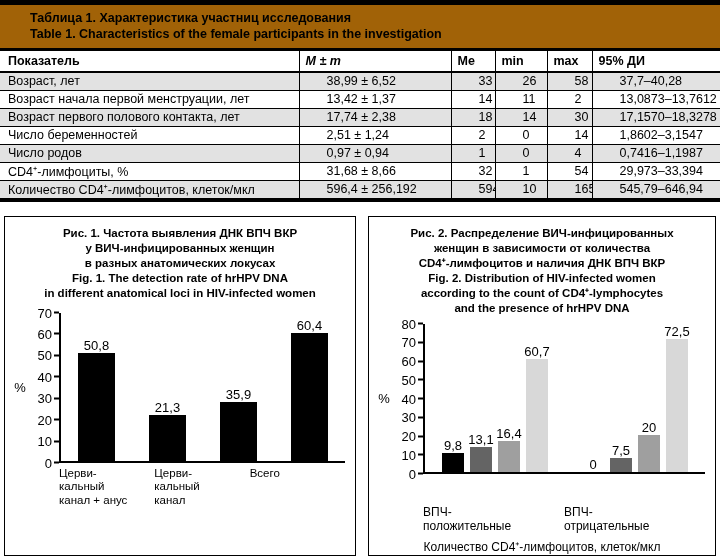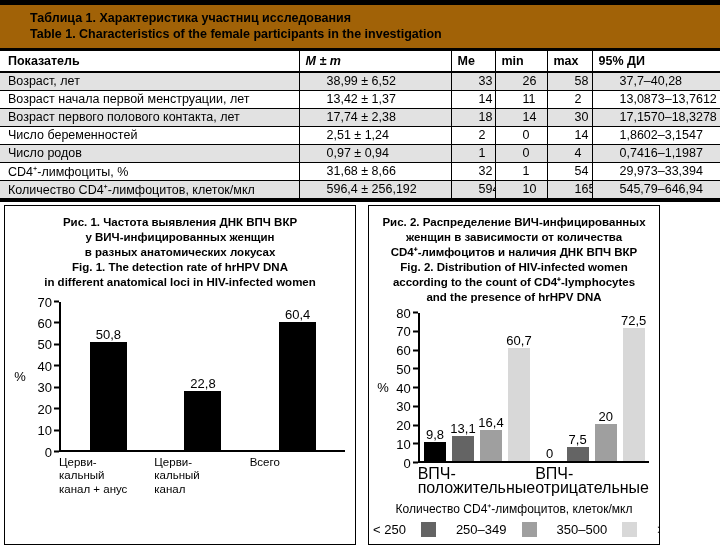--- a/index.html
+++ b/index.html
@@ -19,24 +19,24 @@
     padding:0 4px 0 6px; border-bottom:1.5px solid #000; border-left:1.5px solid #000;
     white-space:nowrap; overflow:hidden;
   }
   .char-table th { font-weight:bold; height:21px; border-bottom:2px solid #000; }
   .char-table th:first-child, .char-table td:first-child { border-left:none; padding-left:8px; }
   .char-table td { height:18px;padding-left:27px; }
   .char-table tr.shade td { background:#e2e2e2; }
   .char-table th.em { font-style:italic; }
   .table-bottom-rule { height:3px; background:#000; }
 
-  .figures { display:flex; gap:12px; padding:3px 4px 0 4px; }
+  .figures { display:flex; gap:12px; padding:14px 4px 0 4px; }
   .figbox { border:1.5px solid #000; background:#fff; height:340px; overflow:hidden; }
   .figbox.left  { width:352px; }
-  .figbox.right { width:292px; }
+  .figbox.right { width:348px; }
 
   .fig-title {
     font-size:11.5px; font-weight:bold; line-height:15px; text-align:center;
     white-space:pre-line; margin-top:9px; padding:0 4px;
   }
 
   .chart { display:flex; align-items:flex-start; padding:0 10px 0 6px; }
   .c1 { margin-top:12px; } .c2 { margin-top:8px; }
   .ylabel {
     width:18px; height:150px; display:flex; align-items:center; justify-content:center;
@@ -60,21 +60,21 @@
   .bar { width:37px; background:#000; }
   .bar2 { width:22px; }
   .group { height:100%; display:flex; align-items:flex-end; gap:4px; }
   .gslot { height:100%; display:flex; flex-direction:column; justify-content:flex-end; align-items:center; width:24px; }
 
   .xlabels { display:flex; justify-content:space-around; margin-top:4px; }
   .xlab {
     flex:1; text-align:left; font-size:11.5px; line-height:13.5px;
     white-space:pre; overflow:visible;
   }
-  .xlab2 { font-size:16px; line-height:14px; }
+  .xlab2 { font-size:12px; line-height:14px;margin-top:27px; }
 
   .legend-title { text-align:center; font-size:12px; margin-top:5px; }
   .legend { display:flex; justify-content:center; align-items:center; gap:15px; margin-top:5px; }
   .legend-item { display:flex; align-items:center; gap:20px; }
   .swatch { width:15px; height:15px; display:inline-block; }
   .legend-label { font-size:13px; white-space:nowrap; }
 </style>
 </head>
 <body>
 
@@ -211,21 +211,25 @@
               <span class="ytick-mark"></span>
             </div>
           </div>
         <div class="plotcol">
           <div class="plot">
             <div class="slot">
               <div class="vlabel">50,8</div>
               <div class="bar" style="height: 72.5714%; background: rgb(0, 0, 0);"></div>
             </div>
             <div class="slot">
-              <div class="vlabel">22,8</div>
+              <div class="vlabel">21,3</div>
+              <div class="bar" style="height: 30.4286%; background: rgb(0, 0, 0);"></div>
+            </div>
+            <div class="slot">
+              <div class="vlabel">35,9</div>
               <div class="bar" style="height: 39.8571%; background: rgb(0, 0, 0);"></div>
             </div>
             <div class="slot">
               <div class="vlabel">60,4</div>
               <div class="bar" style="height: 86.2857%; background: rgb(0, 0, 0);"></div>
             </div>
           </div>
           <div class="xlabels">
             <div class="xlab">Церви-
 кальный

